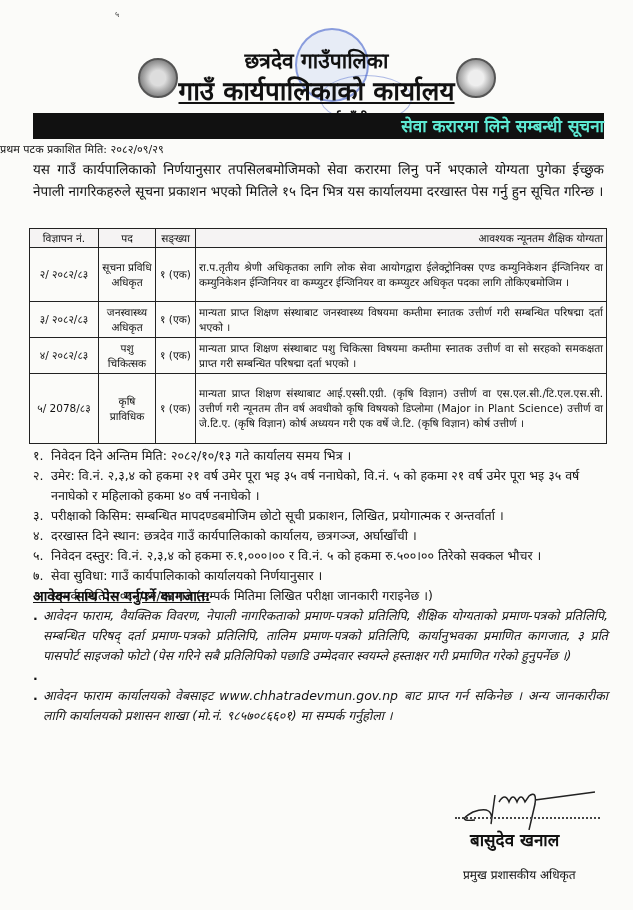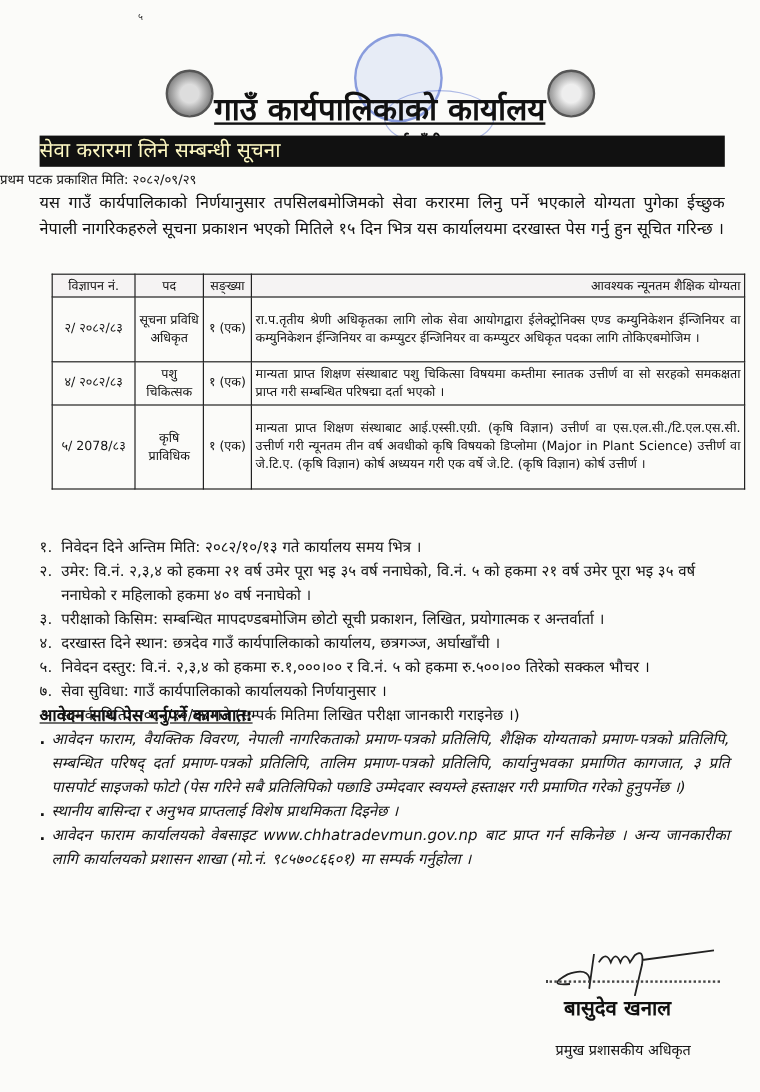--- a/index.html
+++ b/index.html
@@ -15,26 +15,26 @@
   .emblem.right { left:456px; top:28px; background:radial-gradient(circle,#eee 30%,#999 70%); }
   .stamp { position:absolute; left:295px; top:-2px; width:70px; height:70px; border-radius:50%;
            border:2px solid rgba(60,90,200,0.55); background:rgba(90,130,230,0.12); }
   .stamp2 { position:absolute; left:320px; top:45px; width:90px; height:45px; border-radius:50%;
            border:1.5px solid rgba(60,90,200,0.4); }
   .h1 { position:absolute; left:0; width:633px; text-align:center; font-weight:bold; }
   .h1.l1 { top:16px; font-size:21px; }
   .h1.l2 { top:42px; font-size:26px;text-decoration:underline; }
   .h1.l3 { top:78px; font-size:14px; }
   .banner { position:absolute; left:33px; top:113px; width:571px; height:26px; background:#111;
-            color:#fef9c3; text-align:left; font-size:17px; font-weight:normal; line-height:26px; }
+            color:#5eead4; text-align:right; font-size:17px; font-weight:bold; line-height:26px; }
   .pubdate { position:absolute; left:0; top:141px; width:633px; text-align:left; font-size:11px; }
   .intro { position:absolute; left:33px; top:158px; width:571px; font-size:13.5px; line-height:22px;
            text-align:justify; }
   table.grid { position:absolute; left:29px; top:228px; width:578px; border-collapse:collapse;
-               font-size:10.5px;margin-left:14px; }
+               font-size:10.5px; }
   table.grid td, table.grid th { border:1px solid #222; padding:1px 3px; vertical-align:middle; }
   table.grid th { font-weight:normal; text-align:center; height:16px; background:#f5f3f3; }
   table.grid td.c { text-align:center; line-height:15px; }
   table.grid td.q { text-align:justify; line-height:15px; }
   .col1 { width:62px; } .col2 { width:50px; } .col3 { width:33px; }
   .notes { position:absolute; left:33px; top:446px; width:575px; font-size:12.5px; line-height:20px; }
   .notes .item { display:flex; }
   .notes .num { width:18px; flex:none; }
   .notes .txt { flex:1; }
   .docs-heading { position:absolute; left:33px; top:586px; font-size:14px; font-weight:bold;
@@ -51,20 +51,21 @@
 </head>
 <body>
 
 <div class="mark">५</div>
 
 <div class="header">
   <div class="emblem left"></div>
   <div class="emblem right"></div>
   <div class="stamp"></div>
   <div class="stamp2"></div>
+  <div class="h1 l1">छत्रदेव गाउँपालिका</div>
   <div class="h1 l2">गाउँ कार्यपालिकाको कार्यालय</div>
   <div class="h1 l3">छत्रगञ्ज, अर्घाखाँची</div>
 </div>
 
 <div class="banner">सेवा करारमा लिने सम्बन्धी सूचना</div>
 <div class="pubdate">प्रथम पटक प्रकाशित मिति: २०८२/०९/२९</div>
 <div class="intro">यस गाउँ कार्यपालिकाको निर्णयानुसार तपसिलबमोजिमको सेवा करारमा लिनु पर्ने भएकाले योग्यता पुगेका ईच्छुक नेपाली नागरिकहरुले सूचना प्रकाशन भएको मितिले १५ दिन भित्र यस कार्यालयमा दरखास्त पेस गर्नु हुन सूचित गरिन्छ ।</div>
 
 <table class="grid">
   <thead>
@@ -74,20 +75,26 @@
       <th class="col3">सङ्ख्या</th>
       <th style="text-align:right;padding-left:60px;">आवश्यक न्यूनतम शैक्षिक योग्यता</th>
     </tr>
   </thead>
   <tbody>
     <tr style="height:54px;">
       <td class="c">२/ २०८२/८३</td>
       <td class="c">सूचना प्रविधि अधिकृत</td>
       <td class="c">१ (एक)</td>
       <td class="q">रा.प.तृतीय श्रेणी अधिकृतका लागि लोक सेवा आयोगद्वारा ईलेक्ट्रोनिक्स एण्ड कम्युनिकेशन ईन्जिनियर वा कम्युनिकेशन ईन्जिनियर वा कम्प्युटर ईन्जिनियर वा कम्प्युटर अधिकृत पदका लागि तोकिएबमोजिम ।</td>
+    </tr>
+    <tr style="height:36px;">
+      <td class="c">३/ २०८२/८३</td>
+      <td class="c">जनस्वास्थ्य अधिकृत</td>
+      <td class="c">१ (एक)</td>
+      <td class="q">मान्यता प्राप्त शिक्षण संस्थाबाट जनस्वास्थ्य विषयमा कम्तीमा स्नातक उत्तीर्ण गरी सम्बन्धित परिषद्मा दर्ता भएको ।</td>
     </tr>
     <tr style="height:36px;">
       <td class="c">४/ २०८२/८३</td>
       <td class="c">पशु चिकित्सक</td>
       <td class="c">१ (एक)</td>
       <td class="q">मान्यता प्राप्त शिक्षण संस्थाबाट पशु चिकित्सा विषयमा कम्तीमा स्नातक उत्तीर्ण वा सो सरहको समकक्षता प्राप्त गरी सम्बन्धित परिषद्मा दर्ता भएको ।</td>
     </tr>
     <tr style="height:70px;">
       <td class="c">५/ 2078/८३</td>
       <td class="c">कृषि प्राविधिक</td>
@@ -129,21 +136,20 @@
 </div>
 
 <div class="docs-heading">आवेदन साथ पेस गर्नुपर्ने कागजात:</div>
 <div class="docs">
   <div class="item">
       <span class="bul">.</span>
       <span>आवेदन फाराम, वैयक्तिक विवरण, नेपाली नागरिकताको प्रमाण-पत्रको प्रतिलिपि, शैक्षिक योग्यताको प्रमाण-पत्रको प्रतिलिपि, सम्बन्धित परिषद् दर्ता प्रमाण-पत्रको प्रतिलिपि, तालिम प्रमाण-पत्रको प्रतिलिपि, कार्यानुभवका प्रमाणित कागजात, ३ प्रति पासपोर्ट साइजको फोटो (पेस गरिने सबै प्रतिलिपिको पछाडि उम्मेदवार स्वयम्ले हस्ताक्षर गरी प्रमाणित गरेको हुनुपर्नेछ ।)</span>
     </div>
   <div class="item">
       <span class="bul">.</span>
-      <span>स्थानीय बासिन्दा र अनुभव प्राप्तलाई विशेष प्राथमिकता दिइनेछ ।</span>
     </div>
   <div class="item">
       <span class="bul">.</span>
       <span>आवेदन फाराम कार्यालयको वेबसाइट www.chhatradevmun.gov.np बाट प्राप्त गर्न सकिनेछ । अन्य जानकारीका लागि कार्यालयको प्रशासन शाखा (मो.नं. ९८५७०८६६०१) मा सम्पर्क गर्नुहोला ।</span>
     </div>
 </div>
 
 <svg class="sig-mark" viewBox="0 0 150 40">
   <path d="M20 30 Q0 32 18 22 Q40 14 36 34 L40 5 M44 12 q6 -10 10 0 q4 -10 8 0 q4 -10 8 0 l4 -6 q8 -6 6 8 L74 40 M80 10 L140 2" fill="none" stroke="#222" stroke-width="1.5"></path>
 </svg>

